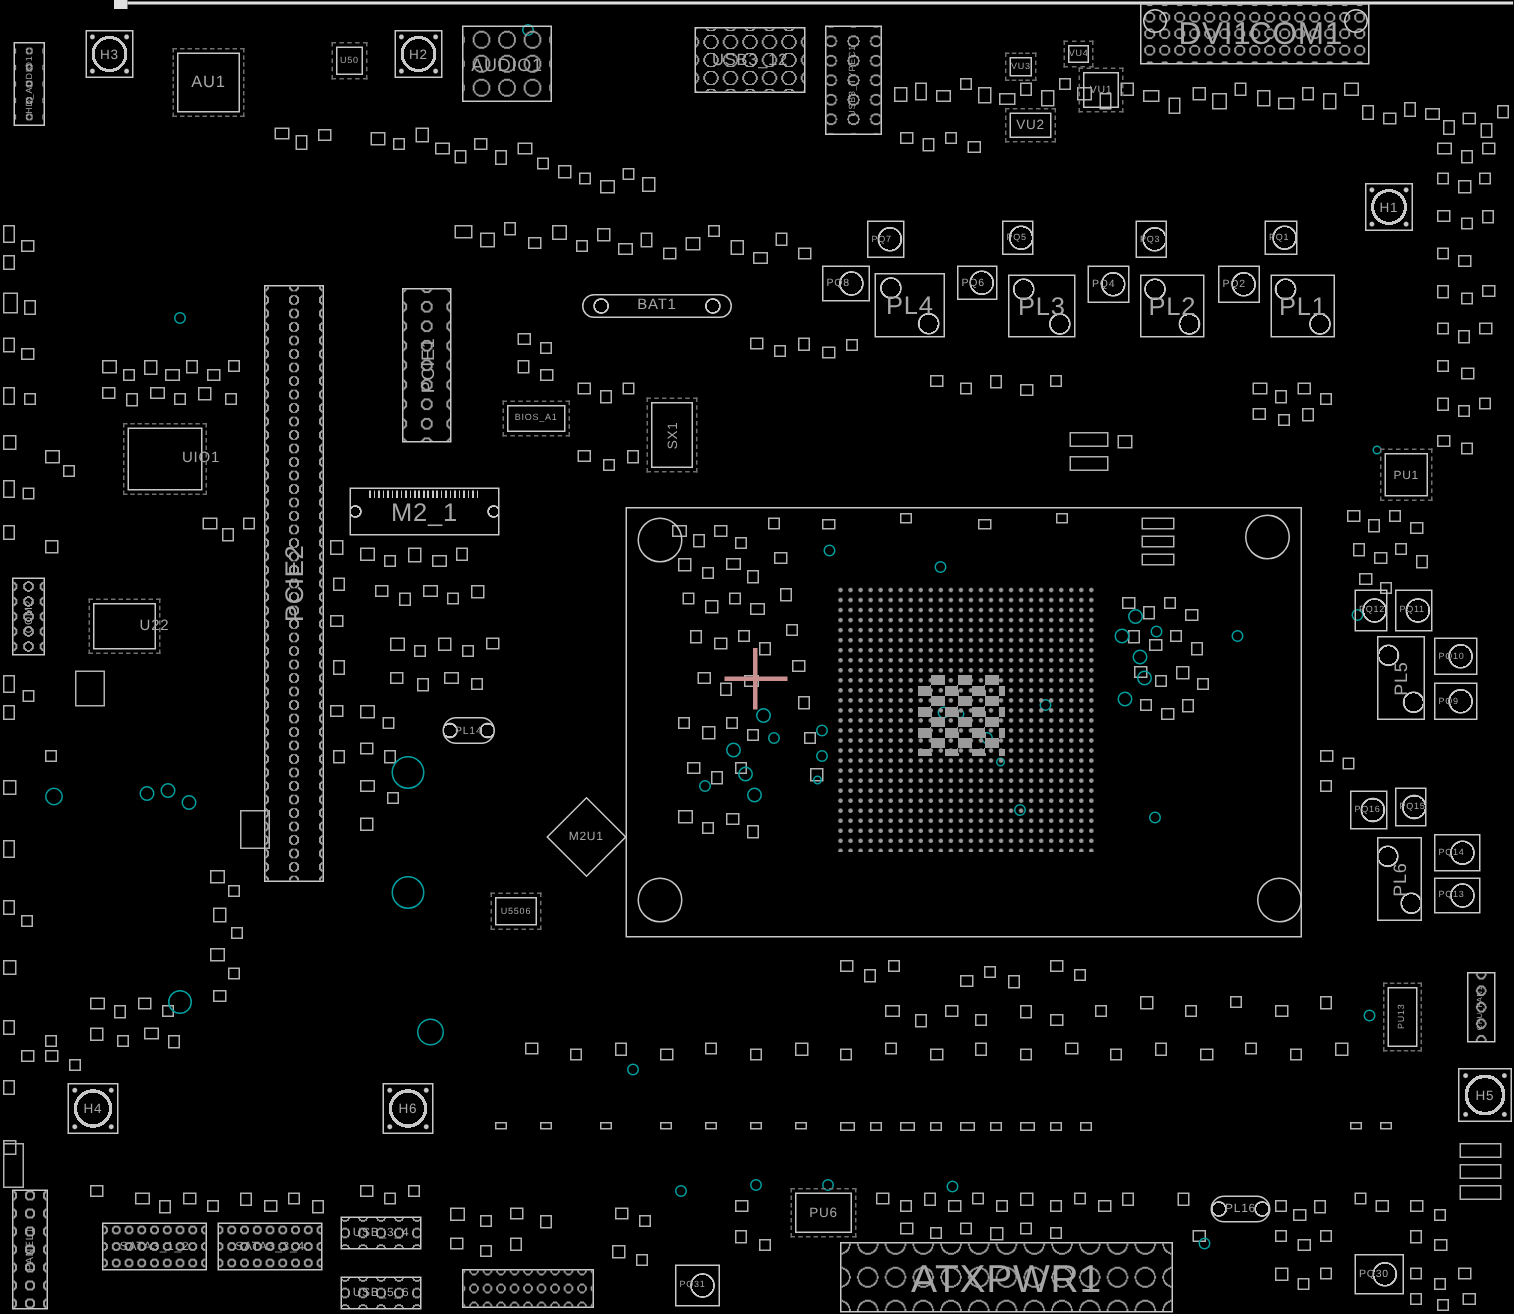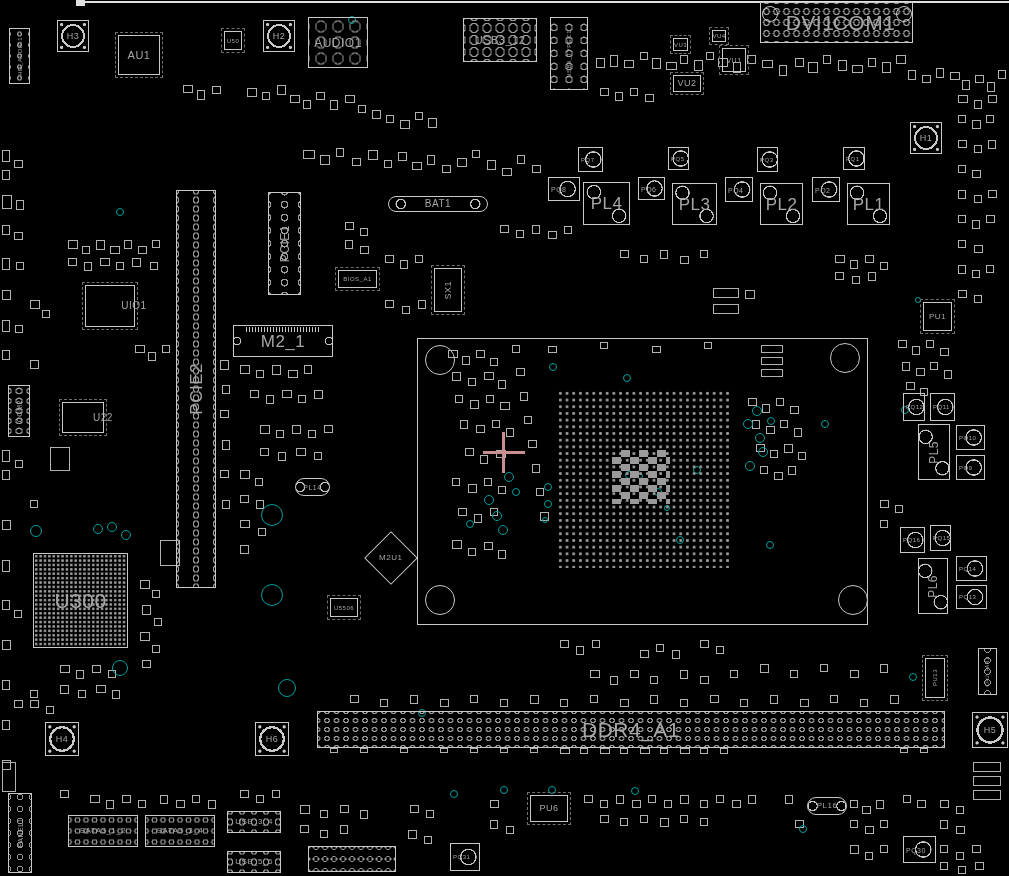--- a/index.html
+++ b/index.html
@@ -639,23 +639,20 @@
     </div>
     <div class="c c-box" style="left: 417px; top: 338px; width: 451px; height: 287px;"></div>
     <div class="c c-ring" style="left: 425px; top: 345px; width: 30px; height: 30px;"></div>
     <div class="c c-ring" style="left: 425px; top: 585px; width: 30px; height: 30px;"></div>
     <div class="c c-ring" style="left: 830px; top: 343px; width: 30px; height: 30px;"></div>
     <div class="c c-ring" style="left: 838px; top: 585px; width: 30px; height: 30px;"></div>
     <div class="c c-grid" style="left: 557px; top: 390px; width: 174px; height: 178px; --d: 1.2px; --px: 6.7px; --py: 6.7px;"></div>
     <div class="c c-pads" style="left: 612px; top: 450px; width: 58px; height: 54px;"></div>
     <div class="c c-cross-h" style="left: 483px; top: 451px; width: 42px; height: 3px;"></div>
     <div class="c c-cross-v" style="left: 502px; top: 432px; width: 3px; height: 41px;"></div>
-    <div class="c c-bga" style="left: 33px; top: 553px; width: 95px; height: 95px;">
-      <span class="lbl" style="font-size: 21px;">U300</span>
-    </div>
     <div class="c c-pill" style="left: 295px; top: 478px; width: 35px; height: 18px;">
       <span class="lbl" style="font-size: 7px;">PL14</span>
     </div>
     <div class="c c-diamond" style="left: 372px; top: 539px; width: 38px; height: 38px;">
       <span class="lbl" style="font-size: 8px;">M2U1</span>
     </div>
     <div class="c c-chip" style="left: 330px; top: 598px; width: 28px; height: 19px;">
       <span class="lbl" style="font-size: 6px;">U5506</span>
     </div>
     <div class="c c-mosfet" style="left: 903px; top: 393px; width: 22px; height: 28px;">
@@ -680,23 +677,20 @@
       <span class="lbl" style="font-size: 6px;">PQ15</span>
     </div>
     <div class="c c-inductor" style="left: 918px; top: 558px; width: 30px; height: 56px;">
       <span class="lbl vert" style="font-size: 12px;">PL6</span>
     </div>
     <div class="c c-mosfet" style="left: 956px; top: 556px; width: 31px; height: 25px;">
       <span class="lbl" style="font-size: 6px;">PQ14</span>
     </div>
     <div class="c c-mosfet" style="left: 956px; top: 585px; width: 31px; height: 24px;">
       <span class="lbl" style="font-size: 6px;">PQ13</span>
-    </div>
-    <div class="c c-conn" style="left: 317px; top: 711px; width: 628px; height: 37px; --d: 2.8px; --px: 9.5px; --py: 9px;">
-      <span class="lbl" style="font-size: 21px;">DDR4_A1</span>
     </div>
     <div class="c c-hole" style="left: 972px; top: 712px; width: 36px; height: 36px;">
       <span class="lbl" style="font-size: 9px;">H5</span>
     </div>
     <div class="c c-hole" style="left: 45px; top: 722px; width: 34px; height: 34px;">
       <span class="lbl" style="font-size: 9px;">H4</span>
     </div>
     <div class="c c-hole" style="left: 255px; top: 722px; width: 34px; height: 34px;">
       <span class="lbl" style="font-size: 9px;">H6</span>
     </div>
@@ -721,19 +715,22 @@
     <div class="c c-conn" style="left: 227px; top: 851px; width: 54px; height: 22px; --d: 3.5px; --px: 12px; --py: 11px;">
       <span class="lbl" style="font-size: 8px;">USB_5_6</span>
     </div>
     <div class="c c-conn" style="left: 308px; top: 846px; width: 88px; height: 26px; --d: 3.2px; --px: 9px; --py: 12px;"></div>
     <div class="c c-mosfet" style="left: 450px; top: 843px; width: 30px; height: 28px;">
       <span class="lbl" style="font-size: 6px;">PQ31</span>
     </div>
     <div class="c c-chip" style="left: 530px; top: 795px; width: 38px; height: 27px;">
       <span class="lbl" style="font-size: 9px;">PU6</span>
     </div>
+    <div class="c c-conn" style="left: 560px; top: 828px; width: 222px; height: 47px; --d: 7px; --px: 18.5px; --py: 22px;">
+      <span class="lbl" style="font-size: 26px;">ATXPWR1</span>
+    </div>
     <div class="c c-pill" style="left: 807px; top: 797px; width: 40px; height: 18px;">
       <span class="lbl" style="font-size: 8px;">PL16</span>
     </div>
     <div class="c c-mosfet" style="left: 903px; top: 836px; width: 33px; height: 27px;">
       <span class="lbl" style="font-size: 7px;">PQ30</span>
     </div>
   </div>
 
 </body></html>

